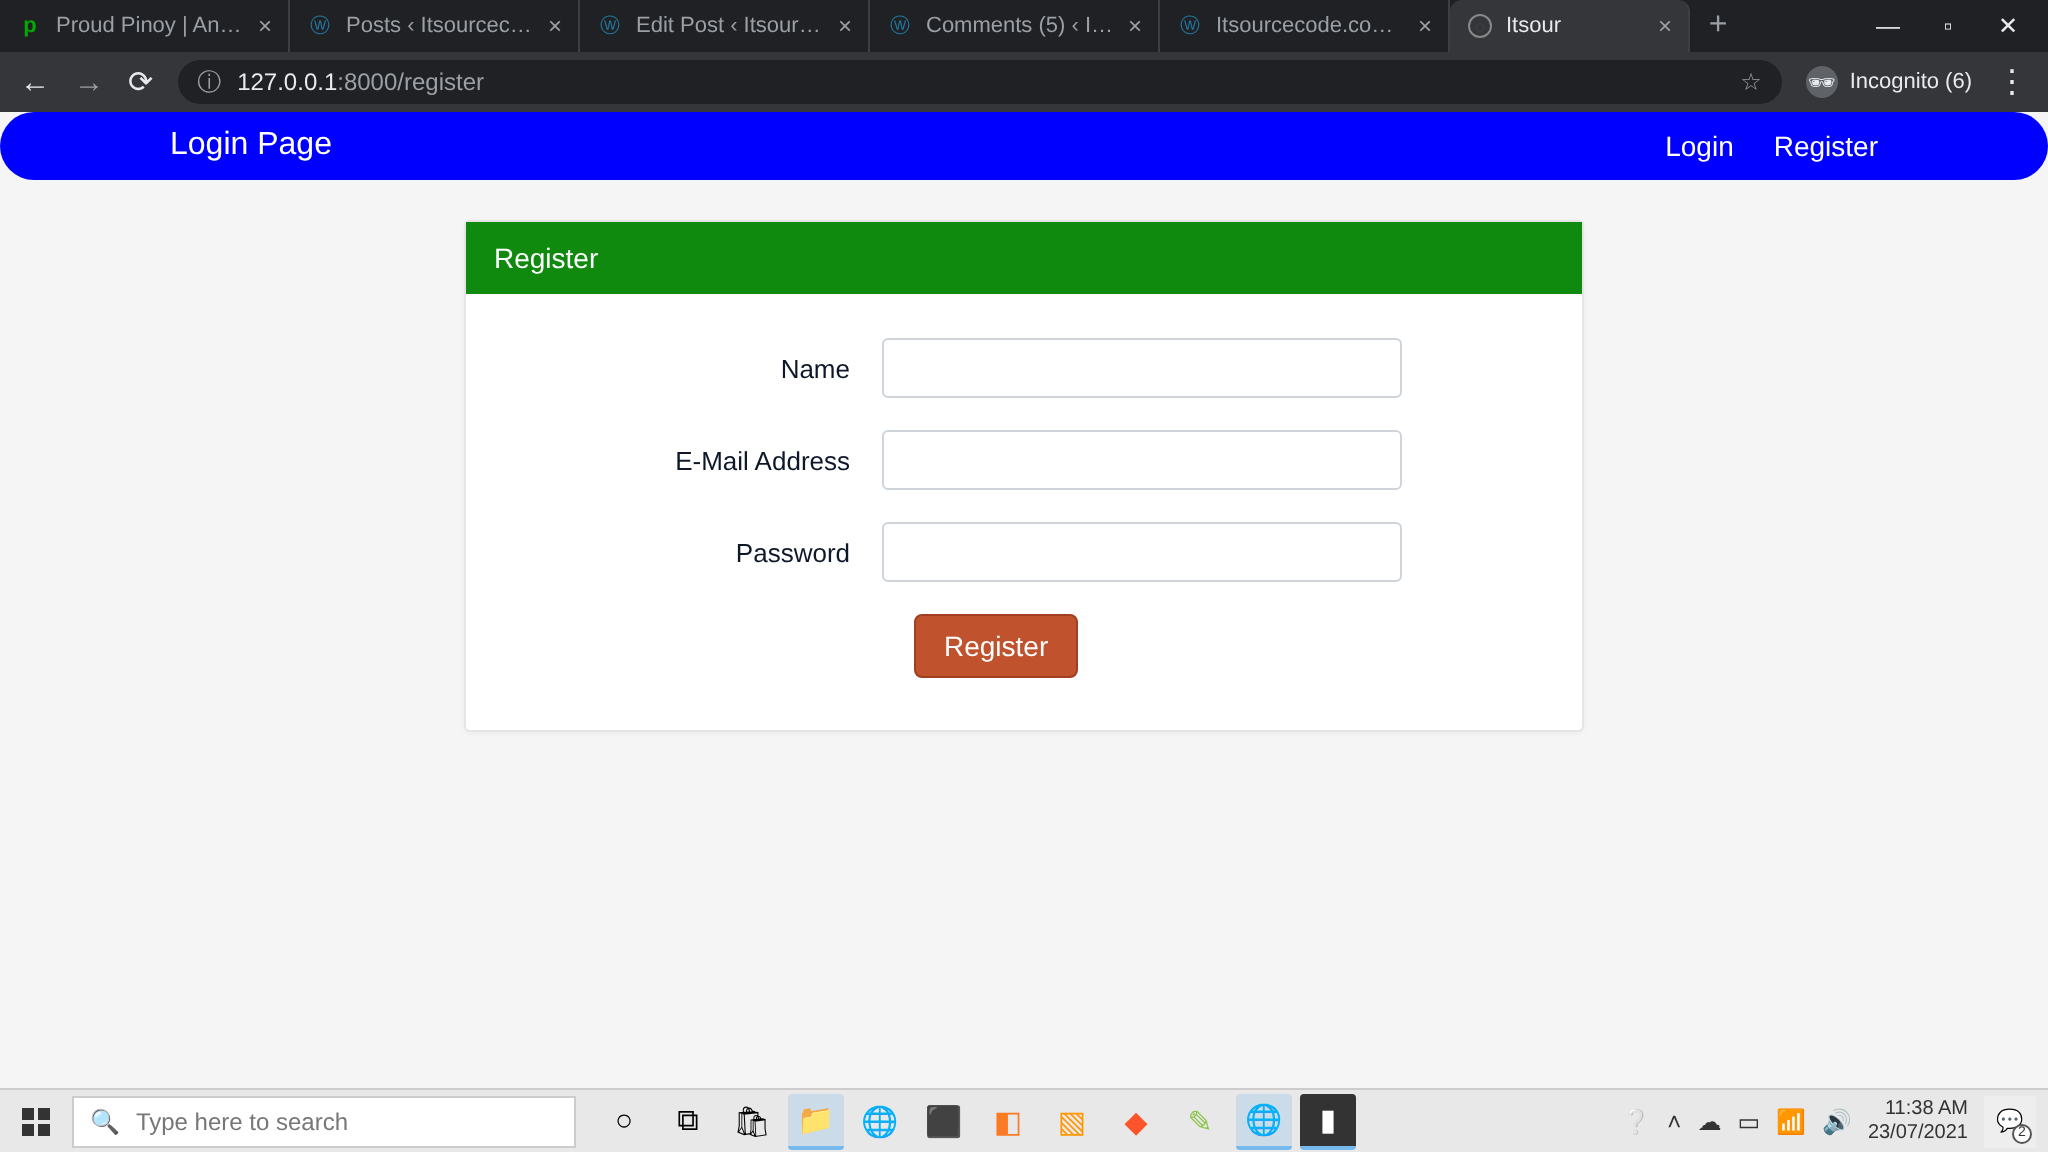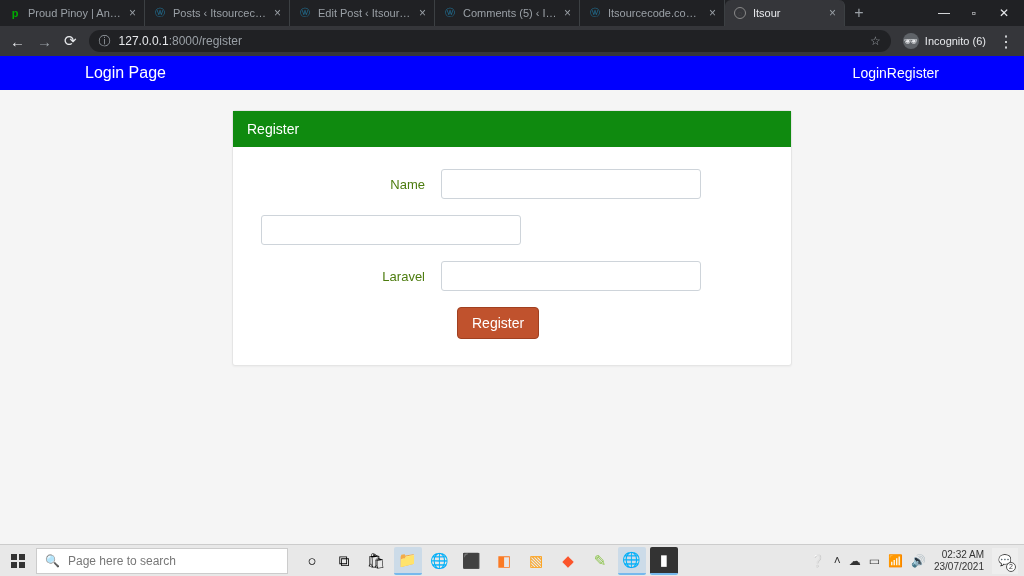--- a/index.html
+++ b/index.html
@@ -23,31 +23,31 @@
 .url-area { flex: 1; height: 22px; background: #202124; border-radius: 12px; display: flex; align-items: center; padding: 0 10px; gap: 8px; color: #9aa0a6; font-size: 12px; }
 .url-text { color: #e8eaed; }
 .url-path { color: #9aa0a6; }
 .star-icon { margin-left: auto; color: #9aa0a6; cursor: pointer; }
 .incognito { display: flex; align-items: center; gap: 6px; color: #e8eaed; font-size: 11px; }
 .incog-icon { width: 16px; height: 16px; border-radius: 50%; background: #5f6368; display:flex; align-items:center; justify-content:center; }
 .menu-dots { color: #e8eaed; cursor: pointer; font-size: 16px; }
 
 
 .viewport { position: relative; height: 488px; background: #f5f5f5; overflow: hidden; }
-.nav-blue { height: 34px; background: #0000ff; display: flex; align-items: center; padding: 0 85px; color: #fff; font-size: 16px; }
+.nav-blue { height: 34px; background: #0000ff; display: flex; align-items: center; padding: 0 85px; color: #fff; font-size: 16px; border-radius: 17px; }
 .nav-brand { font-weight: 300; }
-.nav-links { margin-left: auto; display: flex; font-size: 14px; }
+.nav-links { margin-left: auto; display: flex; gap: 20px; font-size: 14px; }
 .nav-link { color: #fff; cursor: pointer; }
 
 .container { padding: 20px 0; display: flex; justify-content: center; }
 .card { width: 560px; background: #fff; border: 1px solid #e5e5e5; border-radius: 3px; box-shadow: 0 1px 2px rgba(0,0,0,0.04); }
 .card-header { background: #0f8a0f; color: #fff; padding: 10px 14px; font-size: 14px; font-weight: 400; }
 .card-body { padding: 22px 28px 26px; }
 .form-row { display: flex; align-items: center; margin-bottom: 16px; }
-.form-label { width: 180px; text-align: right; padding-right: 16px; font-size: 13px; color: #4d7c0f; }
+.form-label { width: 180px; text-align: right; padding-right: 16px; font-size: 13px; color: #0f172a; }
 .form-input { flex: 1; max-width: 260px; height: 30px; border: 1px solid #ced4da; border-radius: 3px; padding: 0 10px; font-size: 13px; }
 .btn-row { display: flex; }
 .btn-offset { width: 196px; }
 .btn-register { background: #c0522d; color: #fff; border: 1px solid #a04020; border-radius: 4px; padding: 7px 14px; font-size: 14px; cursor: pointer; }
 
 
 .taskbar { position: absolute; bottom: 0; width: 1024px; height: 32px; background: #e8e8e8; border-top: 1px solid #ccc; display: flex; align-items: center; }
 .win-start { width: 36px; height: 32px; display: flex; align-items: center; justify-content: center; font-size: 14px; color: #222; cursor: pointer; }
 .search-box { width: 252px; height: 26px; background: #fff; border: 1px solid #ccc; display: flex; align-items: center; padding: 0 8px; gap: 8px; font-size: 12px; color: #777; }
 .task-icons { display: flex; align-items: center; gap: 4px; margin-left: 10px; }
@@ -136,24 +136,25 @@
 
   <div class="container">
     <div class="card">
       <div class="card-header">Register</div>
       <div class="card-body">
         <div class="form-row">
           <label class="form-label">Name</label>
           <input class="form-input" type="text" style="">
         </div>
         <div class="form-row">
+          <label class="form-label">E-Mail Address</label>
           <input class="form-input" type="text" style="">
         </div>
         <div class="form-row">
-          <label class="form-label">Laravel</label>
+          <label class="form-label">Password</label>
           <input class="form-input" type="password" style="">
         </div>
         <div class="btn-row">
           <div class="btn-offset"></div>
           <button class="btn-register">Register</button>
         </div>
       </div>
     </div>
   </div>
 </div>
@@ -162,21 +163,21 @@
   <div class="win-start">
     <svg width="14" height="14" viewBox="0 0 14 14">
         <rect x="0" y="0" width="6" height="6" fill="#333"></rect>
         <rect x="8" y="0" width="6" height="6" fill="#333"></rect>
         <rect x="0" y="8" width="6" height="6" fill="#333"></rect>
         <rect x="8" y="8" width="6" height="6" fill="#333"></rect>
       </svg>
   </div>
   <div class="search-box">
     <span>🔍</span>
-    <span>Page here to search</span>
+    <span>Type here to search</span>
   </div>
   <div class="task-icons">
     <div class="task-icon">○</div>
     <div class="task-icon">⧉</div>
     <div class="task-icon">🛍</div>
     <div class="task-icon active-app">📁</div>
     <div class="task-icon">🌐</div>
     <div class="task-icon">⬛</div>
     <div class="task-icon" style="color:#fb7a24">◧</div>
     <div class="task-icon" style="color:#ff9800">▧</div>
@@ -186,18 +187,18 @@
     <div class="task-icon active-app" style="background:#333;color:#fff">▮</div>
   </div>
   <div class="tray">
     <span class="tray-icon" style="color:#0078d4">❔</span>
     <span class="tray-icon">˄</span>
     <span class="tray-icon">☁</span>
     <span class="tray-icon">▭</span>
     <span class="tray-icon">📶</span>
     <span class="tray-icon">🔊</span>
     <div class="clock">
-      <div>02:32 AM</div>
+      <div>11:38 AM</div>
       <div>23/07/2021</div>
     </div>
     <div class="notif">💬<span class="notif-badge">2</span></div>
   </div>
 </div>
 
 </body></html>

